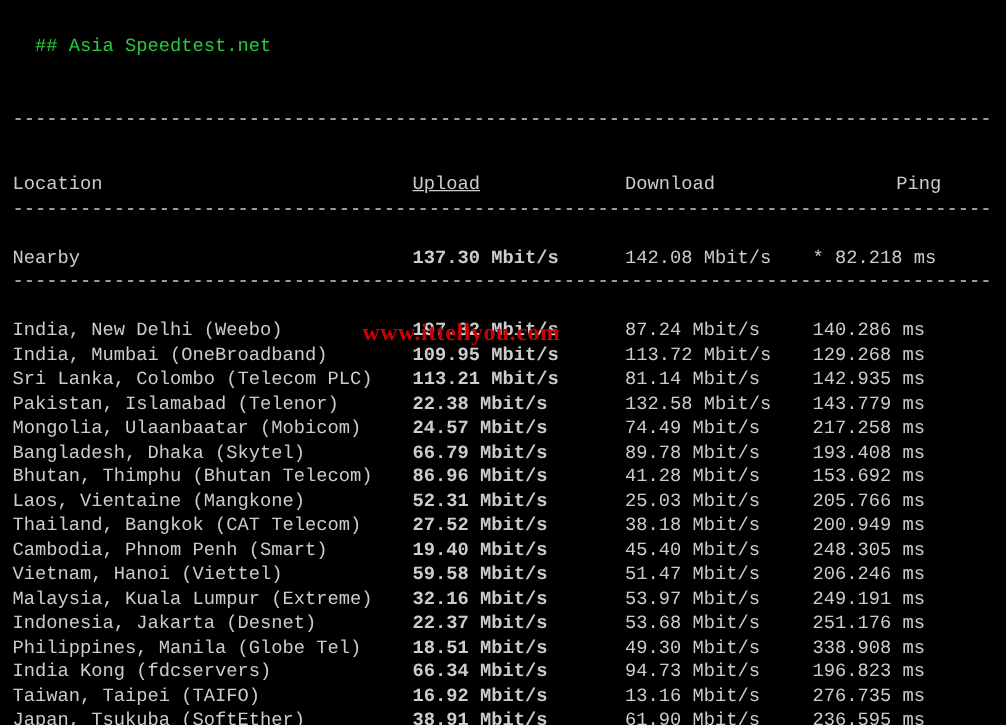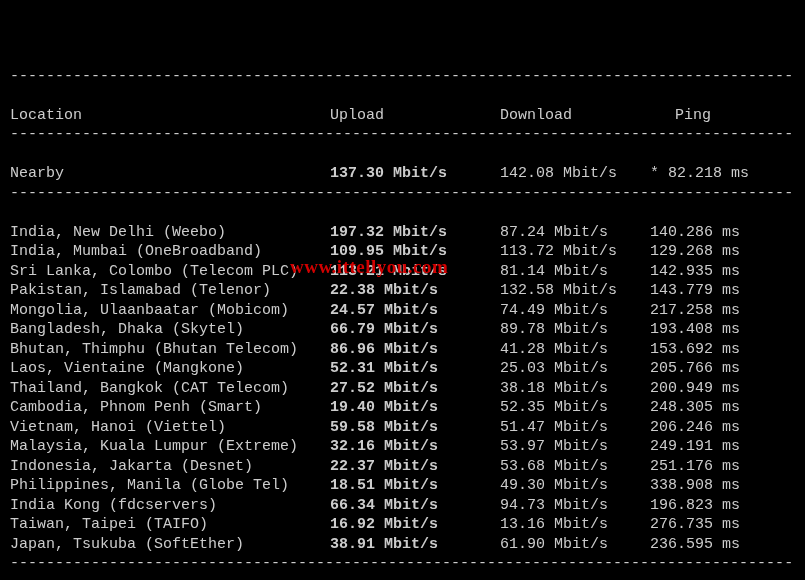--- a/index.html
+++ b/index.html
@@ -21,57 +21,58 @@
     position: relative;
     line-height: 1.3;
   }
   .header {
     color: #28c940;
   }
   .col-loc   { display:inline-block; width: 320px; }
   .col-up    { display:inline-block; width: 170px; font-weight: bold; }
   .col-down  { display:inline-block; width: 150px; }
   .col-ping  { display:inline-block; width: 120px; }
-  .hdr-loc   { display:inline-block; width: 320px; }
-  .hdr-up    { display:inline-block; width: 170px; }
+  .hdr-loc   { display:inline-block; width: 320px; margin-top: 13px; }
+  .hdr-up    { display:inline-block; width: 170px; text-decoration: underline; }
   .hdr-down  { display:inline-block; width: 150px; }
-  .hdr-ping  { display:inline-block; width: 120px; text-align:left; padding-left:25px; }
+  .hdr-ping  { display:inline-block; width: 120px; text-align:center; padding-left:25px; }
   .dashes { color:#ccc; overflow:hidden; display:block; white-space:nowrap; }
   .watermark {
     position: absolute;
     top: 255px;
     left: 290px;
     color: #d10000;
     font-weight: bold;
     font-family: Liberation Serif, serif;
     font-size: 19px;
     pointer-events: none;
     letter-spacing: 0.5px;
   }
 </style>
 </head>
 <body>
 
 <div class="terminal">
+  <span class="header">## Asia Speedtest.net</span>
 <br>
 <span class="dashes">---------------------------------------------------------------------------------------</span>
 <span class="hdr-loc">Location</span><span class="hdr-up">Upload</span><span class="hdr-down">Download</span><span class="hdr-ping">Ping</span>
 <span class="dashes">---------------------------------------------------------------------------------------</span>
 <span class="col-loc">Nearby</span><span class="col-up">137.30 Mbit/s</span><span class="col-down">142.08 Mbit/s</span><span class="col-ping">* 82.218 ms</span>
 <span class="dashes">---------------------------------------------------------------------------------------</span>
 <div id="rows"><span class="col-loc">India, New Delhi (Weebo)</span><span class="col-up">197.32 Mbit/s</span><span class="col-down">87.24 Mbit/s</span><span class="col-ping">140.286 ms</span>
 <span class="col-loc">India, Mumbai (OneBroadband)</span><span class="col-up">109.95 Mbit/s</span><span class="col-down">113.72 Mbit/s</span><span class="col-ping">129.268 ms</span>
 <span class="col-loc">Sri Lanka, Colombo (Telecom PLC)</span><span class="col-up">113.21 Mbit/s</span><span class="col-down">81.14 Mbit/s</span><span class="col-ping">142.935 ms</span>
 <span class="col-loc">Pakistan, Islamabad (Telenor)</span><span class="col-up">22.38 Mbit/s</span><span class="col-down">132.58 Mbit/s</span><span class="col-ping">143.779 ms</span>
 <span class="col-loc">Mongolia, Ulaanbaatar (Mobicom)</span><span class="col-up">24.57 Mbit/s</span><span class="col-down">74.49 Mbit/s</span><span class="col-ping">217.258 ms</span>
 <span class="col-loc">Bangladesh, Dhaka (Skytel)</span><span class="col-up">66.79 Mbit/s</span><span class="col-down">89.78 Mbit/s</span><span class="col-ping">193.408 ms</span>
 <span class="col-loc">Bhutan, Thimphu (Bhutan Telecom)</span><span class="col-up">86.96 Mbit/s</span><span class="col-down">41.28 Mbit/s</span><span class="col-ping">153.692 ms</span>
 <span class="col-loc">Laos, Vientaine (Mangkone)</span><span class="col-up">52.31 Mbit/s</span><span class="col-down">25.03 Mbit/s</span><span class="col-ping">205.766 ms</span>
 <span class="col-loc">Thailand, Bangkok (CAT Telecom)</span><span class="col-up">27.52 Mbit/s</span><span class="col-down">38.18 Mbit/s</span><span class="col-ping">200.949 ms</span>
-<span class="col-loc">Cambodia, Phnom Penh (Smart)</span><span class="col-up">19.40 Mbit/s</span><span class="col-down">52.35 Mbit/s</span><span class="col-ping">248.305 ms</span>
+<span class="col-loc">Cambodia, Phnom Penh (Smart)</span><span class="col-up">19.40 Mbit/s</span><span class="col-down">45.40 Mbit/s</span><span class="col-ping">248.305 ms</span>
 <span class="col-loc">Vietnam, Hanoi (Viettel)</span><span class="col-up">59.58 Mbit/s</span><span class="col-down">51.47 Mbit/s</span><span class="col-ping">206.246 ms</span>
 <span class="col-loc">Malaysia, Kuala Lumpur (Extreme)</span><span class="col-up">32.16 Mbit/s</span><span class="col-down">53.97 Mbit/s</span><span class="col-ping">249.191 ms</span>
 <span class="col-loc">Indonesia, Jakarta (Desnet)</span><span class="col-up">22.37 Mbit/s</span><span class="col-down">53.68 Mbit/s</span><span class="col-ping">251.176 ms</span>
 <span class="col-loc">Philippines, Manila (Globe Tel)</span><span class="col-up">18.51 Mbit/s</span><span class="col-down">49.30 Mbit/s</span><span class="col-ping">338.908 ms</span>
 <span class="col-loc">India Kong (fdcservers)</span><span class="col-up">66.34 Mbit/s</span><span class="col-down">94.73 Mbit/s</span><span class="col-ping">196.823 ms</span>
 <span class="col-loc">Taiwan, Taipei (TAIFO)</span><span class="col-up">16.92 Mbit/s</span><span class="col-down">13.16 Mbit/s</span><span class="col-ping">276.735 ms</span>
 <span class="col-loc">Japan, Tsukuba (SoftEther)</span><span class="col-up">38.91 Mbit/s</span><span class="col-down">61.90 Mbit/s</span><span class="col-ping">236.595 ms</span>
 </div><span class="dashes">---------------------------------------------------------------------------------------</span>
 <br>
 : 

